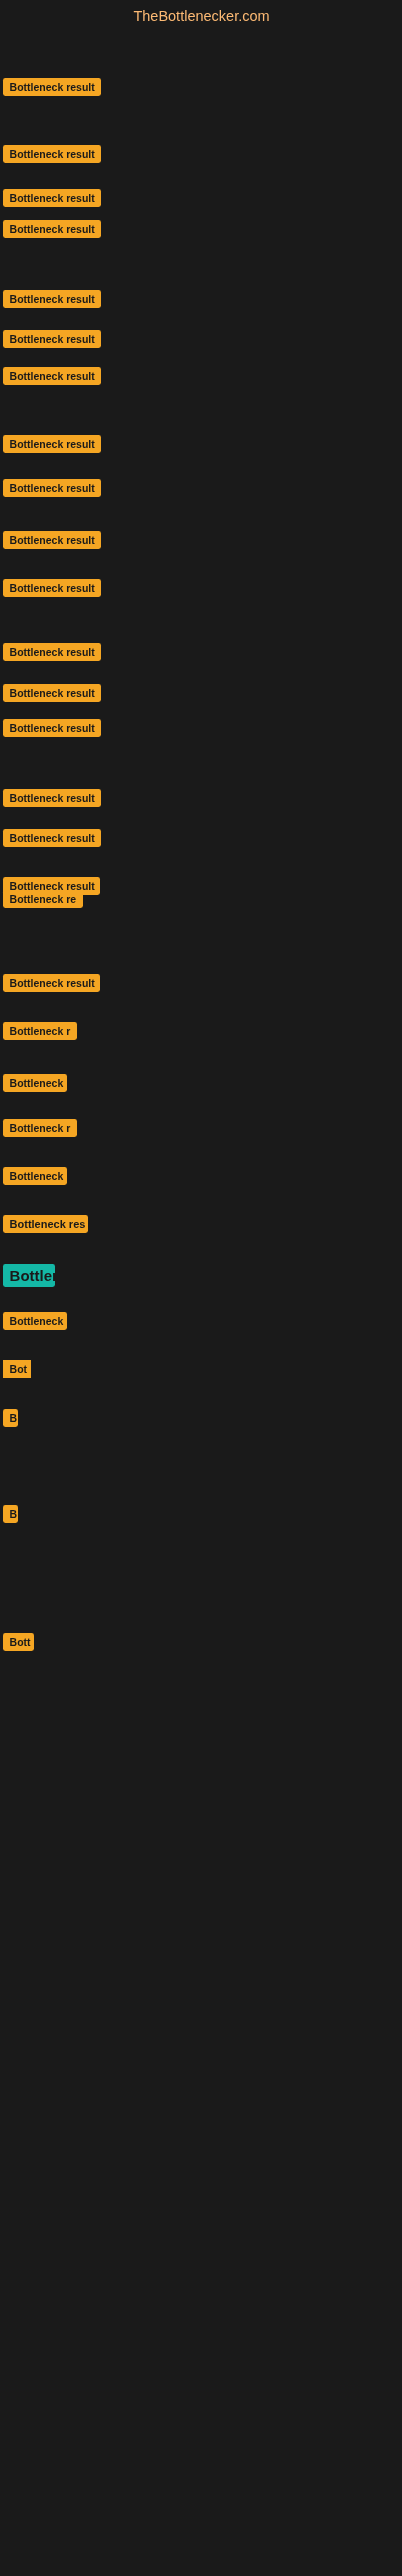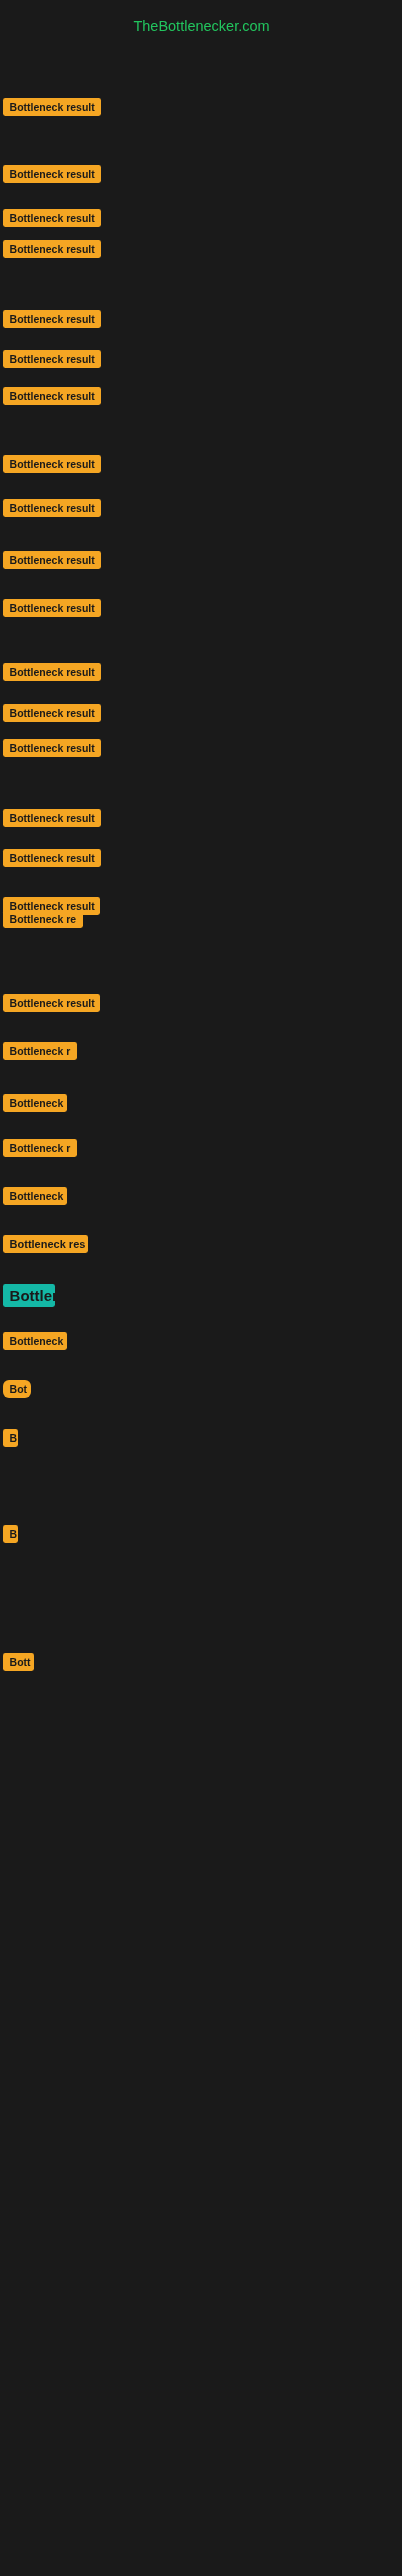--- a/index.html
+++ b/index.html
@@ -9,23 +9,23 @@
     }
     body {
       width: 403px;
       min-height: 2576px;
       background-color: #1a1a1a;
       font-family: Arial, sans-serif;
       position: relative;
     }
     .site-title {
       text-align: center;
-      color: #22c55e;
+      color: #fdba74;
       font-size: 14.5px;
-      padding: 18px 0;
+      padding: 8px 0;
       background-color: #1a1a1a;
     }
   </style>
 </head>
 <body style="position: relative; height: 2576px;">
 
 <div class="site-title">
   <span>TheBottlenecker.com</span>
 </div>
 
@@ -49,18 +49,18 @@
     <div style="position: absolute; top: 845px; left: 3.2px;"><span style="background-color: rgb(245, 166, 35); color: rgb(26, 26, 26); font-size: 10.5px; font-weight: bold; padding: 3.2px 6.4px; border-radius: 2.4px; display: inline-block; max-width: 97px; overflow: hidden; white-space: nowrap;">Bottleneck result</span></div>
     <div style="position: absolute; top: 858px; left: 3.2px;"><span style="background-color: rgb(245, 166, 35); color: rgb(26, 26, 26); font-size: 10.5px; font-weight: bold; padding: 3.2px 6.4px; border-radius: 2.4px; display: inline-block; max-width: 85px; overflow: hidden; white-space: nowrap;">Bottleneck re</span></div>
     <div style="position: absolute; top: 942px; left: 3.2px;"><span style="background-color: rgb(245, 166, 35); color: rgb(26, 26, 26); font-size: 10.5px; font-weight: bold; padding: 3.2px 6.4px; border-radius: 2.4px; display: inline-block; max-width: 97px; overflow: hidden; white-space: nowrap;">Bottleneck result</span></div>
     <div style="position: absolute; top: 990px; left: 3.2px;"><span style="background-color: rgb(245, 166, 35); color: rgb(26, 26, 26); font-size: 10.5px; font-weight: bold; padding: 3.2px 6.4px; border-radius: 2.4px; display: inline-block; max-width: 76px; overflow: hidden; white-space: nowrap;">Bottleneck r</span></div>
     <div style="position: absolute; top: 1042px; left: 3.2px;"><span style="background-color: rgb(245, 166, 35); color: rgb(26, 26, 26); font-size: 10.5px; font-weight: bold; padding: 3.2px 6.4px; border-radius: 2.4px; display: inline-block; max-width: 64px; overflow: hidden; white-space: nowrap;">Bottleneck</span></div>
     <div style="position: absolute; top: 1087px; left: 3.2px;"><span style="background-color: rgb(245, 166, 35); color: rgb(26, 26, 26); font-size: 10.5px; font-weight: bold; padding: 3.2px 6.4px; border-radius: 2.4px; display: inline-block; max-width: 76px; overflow: hidden; white-space: nowrap;">Bottleneck r</span></div>
     <div style="position: absolute; top: 1135px; left: 3.2px;"><span style="background-color: rgb(245, 166, 35); color: rgb(26, 26, 26); font-size: 10.5px; font-weight: bold; padding: 3.2px 6.4px; border-radius: 2.4px; display: inline-block; max-width: 64px; overflow: hidden; white-space: nowrap;">Bottleneck</span></div>
     <div style="position: absolute; top: 1183px; left: 3.2px;"><span style="background-color: rgb(245, 166, 35); color: rgb(26, 26, 26); font-size: 11px; font-weight: bold; padding: 3.2px 6.4px; border-radius: 2.4px; display: inline-block; max-width: 85px; overflow: hidden; white-space: nowrap;">Bottleneck res</span></div>
     <div style="position: absolute; top: 1232px; left: 3.2px;"><span style="background-color: #14b8a6; color: rgb(26, 26, 26); font-size: 15px; font-weight: bold; padding: 3.2px 6.4px; border-radius: 2.4px; display: inline-block; max-width: 52px; overflow: hidden; white-space: nowrap;">Bottlens</span></div>
     <div style="position: absolute; top: 1280px; left: 3.2px;"><span style="background-color: rgb(245, 166, 35); color: rgb(26, 26, 26); font-size: 10.5px; font-weight: bold; padding: 3.2px 6.4px; border-radius: 2.4px; display: inline-block; max-width: 64px; overflow: hidden; white-space: nowrap;">Bottleneck</span></div>
-    <div style="position: absolute; top: 1328px; left: 3.2px;"><span style="background-color: rgb(245, 166, 35); color: rgb(26, 26, 26); font-size: 10.5px; font-weight: bold; padding: 3.2px 6.4px; border-radius: 6px; display: inline-block; max-width: 28px; overflow: hidden; white-space: nowrap;">Bot</span></div>
+    <div style="position: absolute; top: 1328px; left: 3.2px;"><span style="background-color: rgb(245, 166, 35); color: rgb(26, 26, 26); font-size: 10.5px; font-weight: bold; padding: 3.2px 6.4px; border-radius: 0; display: inline-block; max-width: 28px; overflow: hidden; white-space: nowrap;">Bot</span></div>
     <div style="position: absolute; top: 1377px; left: 3.2px;"><span style="background-color: rgb(245, 166, 35); color: rgb(26, 26, 26); font-size: 10.5px; font-weight: bold; padding: 3.2px 6.4px; border-radius: 2.4px; display: inline-block; max-width: 14.5px; overflow: hidden; white-space: nowrap;">B</span></div>
     <div style="position: absolute; top: 1473px; left: 3.2px;"><span style="background-color: rgb(245, 166, 35); color: rgb(26, 26, 26); font-size: 10.5px; font-weight: bold; padding: 3.2px 6.4px; border-radius: 2.4px; display: inline-block; max-width: 14.5px; overflow: hidden; white-space: nowrap;">B</span></div>
     <div style="position: absolute; top: 1570px; left: 3.2px; margin-top: 31px;"><span style="background-color: rgb(245, 166, 35); color: rgb(26, 26, 26); font-size: 10.5px; font-weight: bold; padding: 3.2px 6.4px; border-radius: 2.4px; display: inline-block; max-width: 31px; overflow: hidden; white-space: nowrap;">Bott</span></div>
   </div>
 
 
 </body></html>

